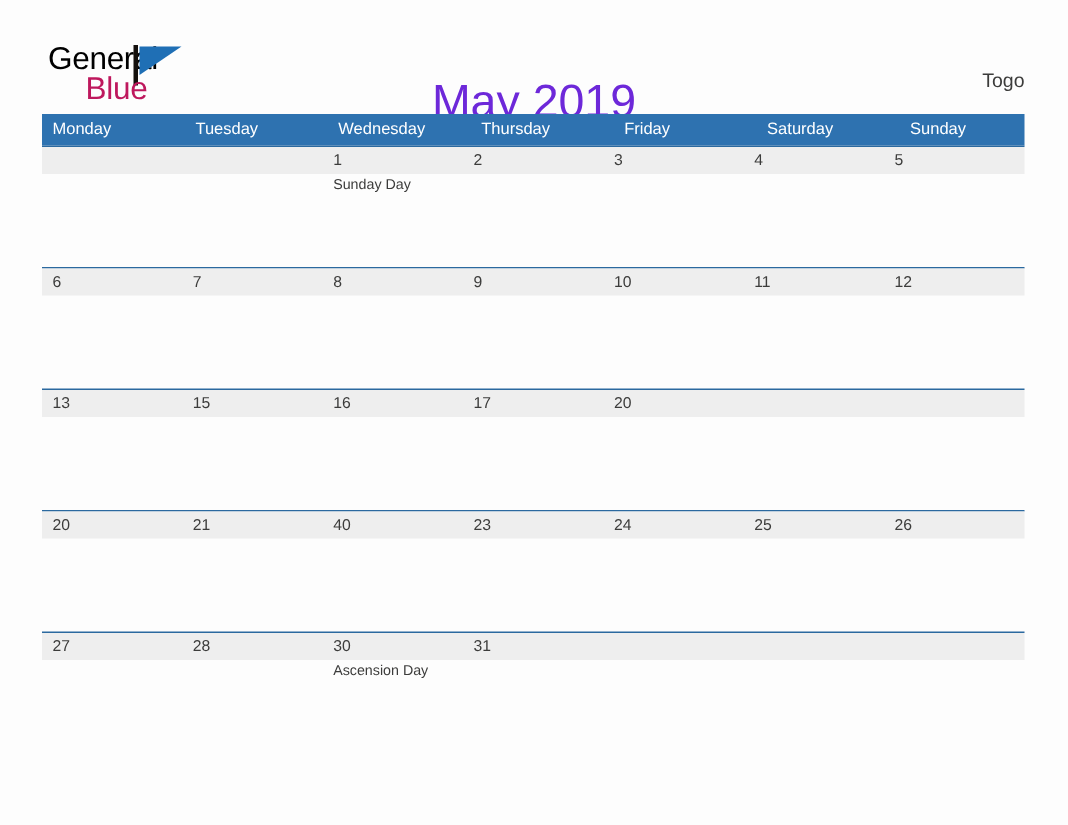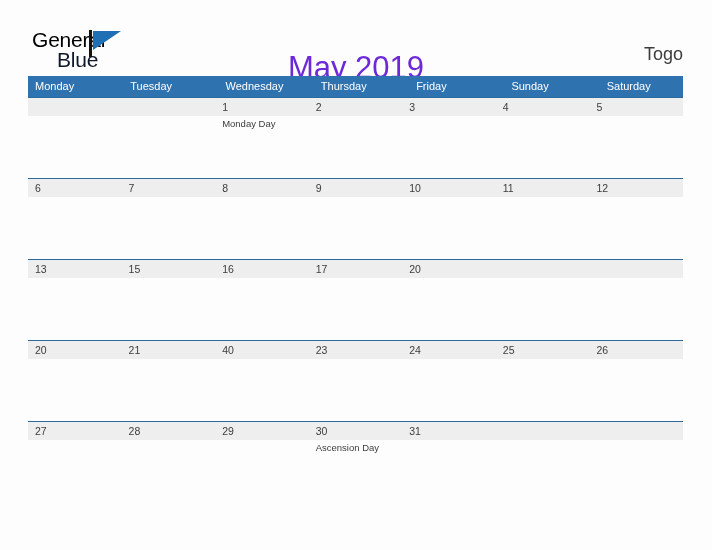--- a/index.html
+++ b/index.html
@@ -40,21 +40,21 @@
     color: #000000;
     letter-spacing: -0.2px;
     white-space: nowrap;
   }
   .logo-blue {
     position: absolute;
     left: 25px;
     top: 20px;
     font-size: 21px;
     line-height: 24px;
-    color: #0f172a;
+    color: #be185d;
     letter-spacing: -0.2px;
     white-space: nowrap;
   }
   .logo-mark {
     position: absolute;
     left: 57px;
     top: 2px;
     width: 34px;
     height: 28px;
   }
@@ -85,21 +85,21 @@
     font-size: 31px;
     line-height: 38px;
     color: #6d28d9;
     font-weight: normal;
   }
 
   .country-label {
     position: absolute;
     right: 29px;
     top: 46px;
-    font-size: 18px;
+    font-size: 13px;
     line-height: 16px;
     color: #3c3c3b;
     text-align: left;
   }
 
   
   .calendar {
     position: absolute;
     left: 28px;
     top: 76px;
@@ -200,38 +200,38 @@
 </div>
 
 <div class="calendar">
 
   <div class="weekday-row">
     <div class="weekday-cell">Monday</div>
     <div class="weekday-cell">Tuesday</div>
     <div class="weekday-cell">Wednesday</div>
     <div class="weekday-cell">Thursday</div>
     <div class="weekday-cell">Friday</div>
+    <div class="weekday-cell">Saturday</div>
     <div class="weekday-cell">Sunday</div>
-    <div class="weekday-cell">Saturday</div>
   </div>
 
   <div class="week-row">
     <div class="day-band"></div>
     <div class="days">
       <div class="day-cell empty">
         <span class="day-number"></span>
         <span class="day-event"></span>
       </div>
       <div class="day-cell empty">
         <span class="day-number"></span>
         <span class="day-event"></span>
       </div>
       <div class="day-cell">
         <span class="day-number">1</span>
-        <span class="day-event">Monday Day</span>
+        <span class="day-event">Sunday Day</span>
       </div>
       <div class="day-cell">
         <span class="day-number">2</span>
         <span class="day-event"></span>
       </div>
       <div class="day-cell">
         <span class="day-number">3</span>
         <span class="day-event"></span>
       </div>
       <div class="day-cell">
@@ -341,24 +341,20 @@
 
   <div class="week-row">
     <div class="day-band"></div>
     <div class="days">
       <div class="day-cell">
         <span class="day-number">27</span>
         <span class="day-event"></span>
       </div>
       <div class="day-cell">
         <span class="day-number">28</span>
-        <span class="day-event"></span>
-      </div>
-      <div class="day-cell">
-        <span class="day-number">29</span>
         <span class="day-event"></span>
       </div>
       <div class="day-cell">
         <span class="day-number">30</span>
         <span class="day-event">Ascension Day</span>
       </div>
       <div class="day-cell">
         <span class="day-number">31</span>
         <span class="day-event"></span>
       </div>

